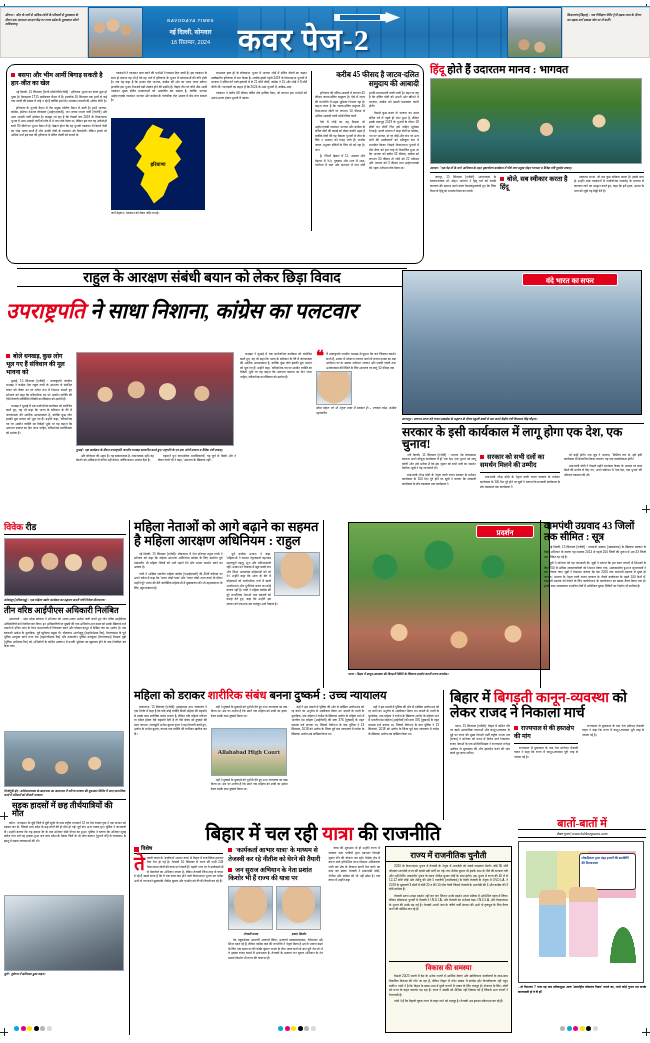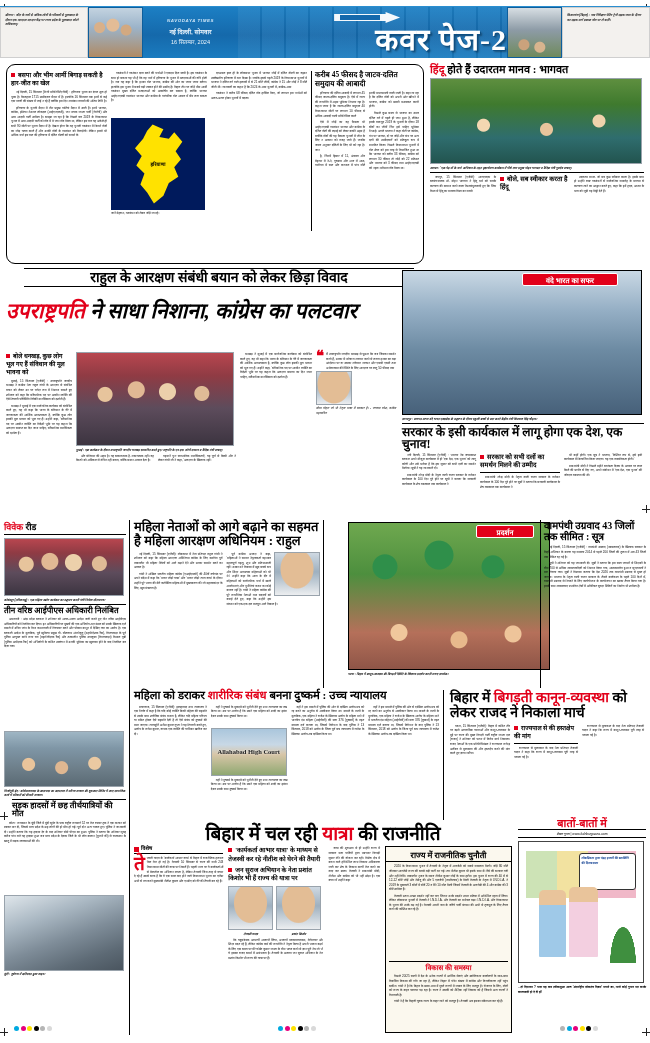--- a/index.html
+++ b/index.html
@@ -36,21 +36,21 @@
   .mh-date {
     width: 95px; display: flex; flex-direction: column;
     align-items: center; justify-content: center; color: #eaf4fc;
     text-align: center; line-height: 1.55;
   }
   .mh-date .brand { font-size: 4.4px; letter-spacing: .6px; font-style: italic; font-weight: bold; color:#cfe6f7;}
   .mh-date .place { font-size: 6.2px; font-weight: bold; margin-top: 2px; }
   .mh-date .dt { font-size: 5.6px; margin-top: 1px; }
   .mh-title-wrap {
     flex: 1; position: relative; display: flex;
-    align-items: center; justify-content: flex-end;
+    align-items: center; justify-content: flex-start;
     background:
       repeating-linear-gradient(90deg, rgba(255,255,255,.06) 0 22px, rgba(0,0,0,.05) 22px 24px);
   }
   .mh-arrow {
     position: absolute; left: 48%; top: 5px; transform: translateX(-50%);
     width: 66px; height: 11px;
     background: #fff; clip-path: polygon(0 18%, 78% 18%, 78% 0, 100% 50%, 78% 100%, 78% 82%, 0 82%);
     opacity: .95;
   }
   .mh-arrow::after {
@@ -284,21 +284,21 @@
       </div>
 
       <div style="width:96px;">
         <div class="body-txt" style="height:155px; overflow:hidden;">
           <p>दरअसल हाल ही के लोकसभा चुनाव में भाजपा जोड़ें में दलित वोटरों का रुझान उल्लेखनीय हरियाणा में बना दिखा है। जबकि इससे पहले 2019 के विधानसभा चुनावों में भाजपा ने दलित वर्ग वाले इलाकों में से 21 सीटें जीतीं, कांग्रेस ने 15 और जोड़ें ने 8 सीटें जीती थीं। जानकारों का कहना है कि 2024 के आम चुनावों में, कांग्रेस-आम</p>
           <p>गठबंधन ने करीब 68 फीसद दलित वोट हासिल किए, जो लगभग इस चर्चाओं को अलग-अलग होका चुनावों में बदला।</p>
         </div>
       </div>
 
       <div style="width:108px; border-left:.7px solid #000; padding-left:3px;">
-        <div class="hl" style="font-size:7.4px; text-align:left; line-height:1.2;">करीब 45 फीसद है जाटव-दलित समुदाय की आबादी</div>
+        <div class="hl" style="font-size:7.4px; text-align:right; line-height:1.2;">करीब 45 फीसद है जाटव-दलित समुदाय की आबादी</div>
         <div class="body-txt cols2" style="margin-top:2px; height:140px; overflow:hidden;">
           <p>हरियाणा की दलित आबादी में लगभग 45 फीसद जाटव-दलित समुदाय है। ऐसे में राज्य की राजनीति में अहम भूमिका निभाता रहा है। कहना जाता है कि जाटव-दलित समुदाय 40 विधानसभा सीटों पर लगभग 10 फीसद से अधिक आबादी वाली प्रतिनिधित्व करते</p>
           <p>ऐसे में जोड़ें का यह फैसला भी आईएनएलडी गठबंधन भाजपा और कांग्रेस के दलित वोटों की लड़ाई को लेकर काफी अहम है क्योंकि वोटों की यह फैसला चुनावों में जीत के लिए न आसान को वजह जाते हैं। जबकि जाटव अनुसार दलितों के लिए भी को रहा है। जान</p>
           <p>है, जिनमें हिसार में 11, अंबाला और मेहरान में ने-ने, गुरुग्राम और अन्य में आठ, पानीपत में सात और करनाल में पांच सीटें इनकी प्रभावशाली वाली जाती है। कहा जा रहा है कि दलित वोटों को अपनी ओर खींचने में भाजपा, कांग्रेस को खासी मशक्कत करनी होगी।</p>
           <p>पिछले कुछ समय से भाजपा का उभार दलित वर्ग में पहले ही जान हुआ है, लेकिन इसके बावजूद 2019 के चुनावों के दौरान 18 सीटों का जीतीं जिन इसे चाहिए भूमिका निभाई। अगले भाजपा ने कहा वोटों पर कांग्रेस, पंच पर भाजपा, दो पर जोड़ें और पांच पर अन्य दलों की उम्मीदवारों को प्रतिकूल रूप में प्रभावित किया। पिछले विधानसभा चुनावों में वोट शेयर को इस तरह से विभाजित हुआ था कि भाजपा को करीब 33 फीसद, कांग्रेस को लगभग 30 फीसद तो जोड़ें को 22 प्रतिशत और भाजपा को 3 फीसद तथा आईएनएलडी को नहरा। प्रतिशत वोट मिला था।</p>
         </div>
       </div>
     </div>
   </div>
 
@@ -316,21 +316,21 @@
         <div class="bullet-sub" style="font-size:6.6px;">
           <span class="sq"></span><span>बोले, सब स्वीकार करता है हिंदू</span>
         </div>
       </div>
       <div style="width:70px;" class="body-txt">
         <p>उदारतम मानव. जो सब कुछ स्वीकार करता है। इसके साथ हो उन्होंने स्पष्ट गठबंधनों से सार्वजनिक समारोह के माध्यम से कल्याण लाने का आह्वान करते हुए, कहा कि हमें हृदय, आत्मा के भाव को जुड़ी वह मिट्टी देते हैं।</p>
       </div>
     </div>
   </div>
 
-  <div class="blk" style="left:24px; top:268px; width:390px; border-top:1.6px solid #000; border-bottom:1.6px solid #000; padding:2px 0 1px;">
+  <div class="blk" style="left:17px; top:268px; width:390px; border-top:1.6px solid #000; border-bottom:1.6px solid #000; padding:2px 0 1px;">
     <div class="hl" style="font-size:14px; text-align:center;">राहुल के आरक्षण संबंधी बयान को लेकर छिड़ा विवाद</div>
   </div>
   <div class="blk" style="left:6px; top:300px; width:390px;">
     <div class="hl" style="font-size:21px; line-height:1.06;font-style:italic;">
       <span class="red" style="background:#fff;">उपराष्ट्रपति</span><span> ने साधा निशाना, कांग्रेस का पलटवार</span>
     </div>
   </div>
 
   <div class="blk" style="left:6px; top:352px; width:390px; height:158px;">
     <div style="display:flex; gap:4px;">

